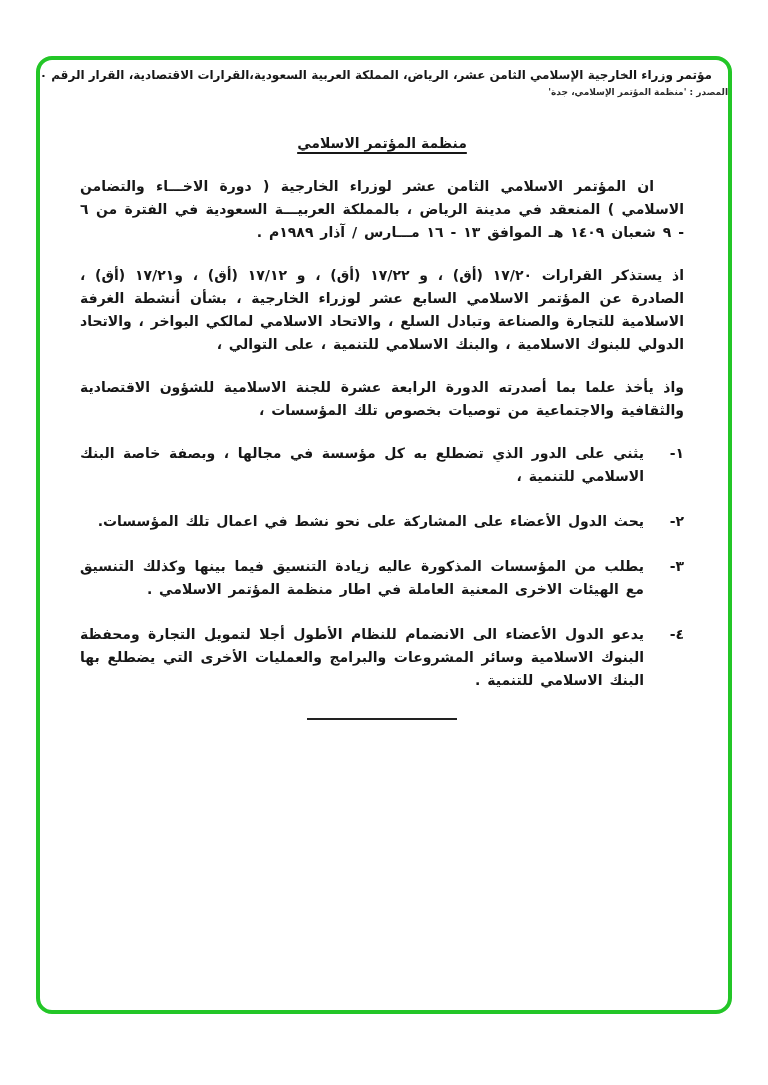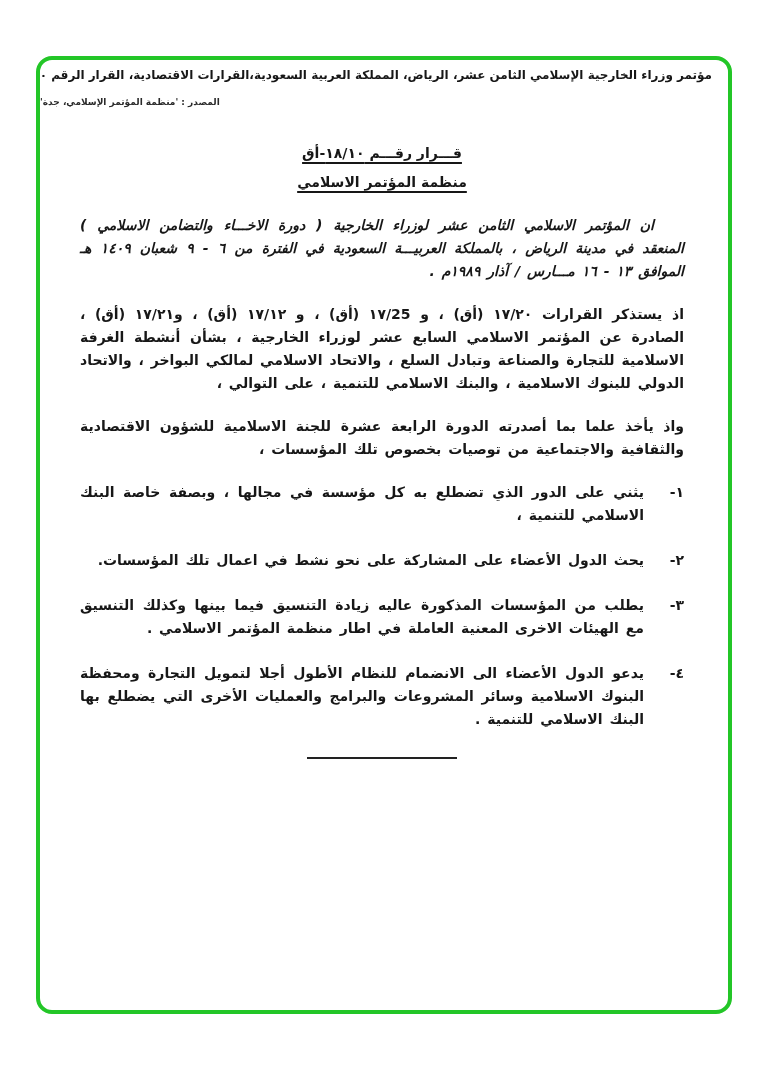--- a/index.html
+++ b/index.html
@@ -31,24 +31,24 @@
     margin-top: 7px;
     padding: 0 16px;
     text-align: center;
     font-size: 12px;
     font-weight: bold;
     line-height: 17px;
     white-space: nowrap;
     overflow: hidden;
   }
   .source-line {
-    text-align: left;
+    text-align: right;
     font-size: 9px;
     font-weight: bold;
-    margin-top: 13px;
+    margin-top: 3px;
     color: #2a2a2a;
   }
   .content {
     padding: 34px 44px 0 40px;
   }
   .title-block {
     text-align: center;
     margin-bottom: 20px;
   }
   .title-line {
@@ -66,21 +66,20 @@
   .para {
     font-size: 14px;
     font-weight: bold;
     line-height: 23px;
     text-align: justify;
     margin: 0 0 20px 0;
     word-spacing: 2px;
   }
   .para.indent {
     text-indent: 30px;
-    font-style: italic;
   }
   .lead {
     text-underline-offset: 4px;
     text-decoration-thickness: 1.5px;
   }
   .items {
     margin-top: 4px;
   }
   .item {
     display: flex;
@@ -111,33 +110,30 @@
 <div class="frame" style="border-color: rgb(35, 198, 39);">
 
   <div class="header-citation">مؤتمر وزراء الخارجية الإسلامي الثامن عشر، الرياض، المملكة العربية السعودية،القرارات الاقتصادية، القرار الرقم ١٨/١٠-أق</div>
 
   <div class="source-line">المصدر : 'منظمة المؤتمر الإسلامي، جدة'</div>
 
   <div class="content">
 
     <div class="title-block">
       <span class="title-line">
-        <span>قـــرار رقـــم ١٨/١٠-أق</span>
-      </span>
-      <span class="title-line">
         <span>منظمة المؤتمر الاسلامي</span>
       </span>
     </div>
 
     <p class="para indent">
       <span>ان المؤتمر الاسلامي الثامن عشر لوزراء الخارجية ( دورة الاخـــاء والتضامن الاسلامي ) المنعقد في مدينة الرياض ، بالمملكة العربيـــة السعودية في الفترة من ٦ - ٩ شعبان ١٤٠٩ هـ الموافق ١٣ - ١٦ مـــارس / آذار ١٩٨٩م .</span>
     </p>
 
     <p class="para">
-      <span class="lead">اذ يستذكر</span><span> القرارات ١٧/٢٠ (أق) ، و ١٧/25 (أق) ، و ١٧/١٢ (أق) ، و١٧/٢١ (أق) ، الصادرة عن المؤتمر الاسلامي السابع عشر لوزراء الخارجية ، بشأن أنشطة الغرفة الاسلامية للتجارة والصناعة وتبادل السلع ، والاتحاد الاسلامي لمالكي البواخر ، والاتحاد الدولي للبنوك الاسلامية ، والبنك الاسلامي للتنمية ، على التوالي ،</span>
+      <span class="lead">اذ يستذكر</span><span> القرارات ١٧/٢٠ (أق) ، و ١٧/٢٢ (أق) ، و ١٧/١٢ (أق) ، و١٧/٢١ (أق) ، الصادرة عن المؤتمر الاسلامي السابع عشر لوزراء الخارجية ، بشأن أنشطة الغرفة الاسلامية للتجارة والصناعة وتبادل السلع ، والاتحاد الاسلامي لمالكي البواخر ، والاتحاد الدولي للبنوك الاسلامية ، والبنك الاسلامي للتنمية ، على التوالي ،</span>
     </p>
 
 
     <p class="para">
       <span class="lead">واذ يأخذ</span><span> علما بما أصدرته الدورة الرابعة عشرة للجنة الاسلامية للشؤون الاقتصادية والثقافية والاجتماعية من توصيات بخصوص تلك المؤسسات ،</span>
     </p>
 
 
     <div class="items">
 

